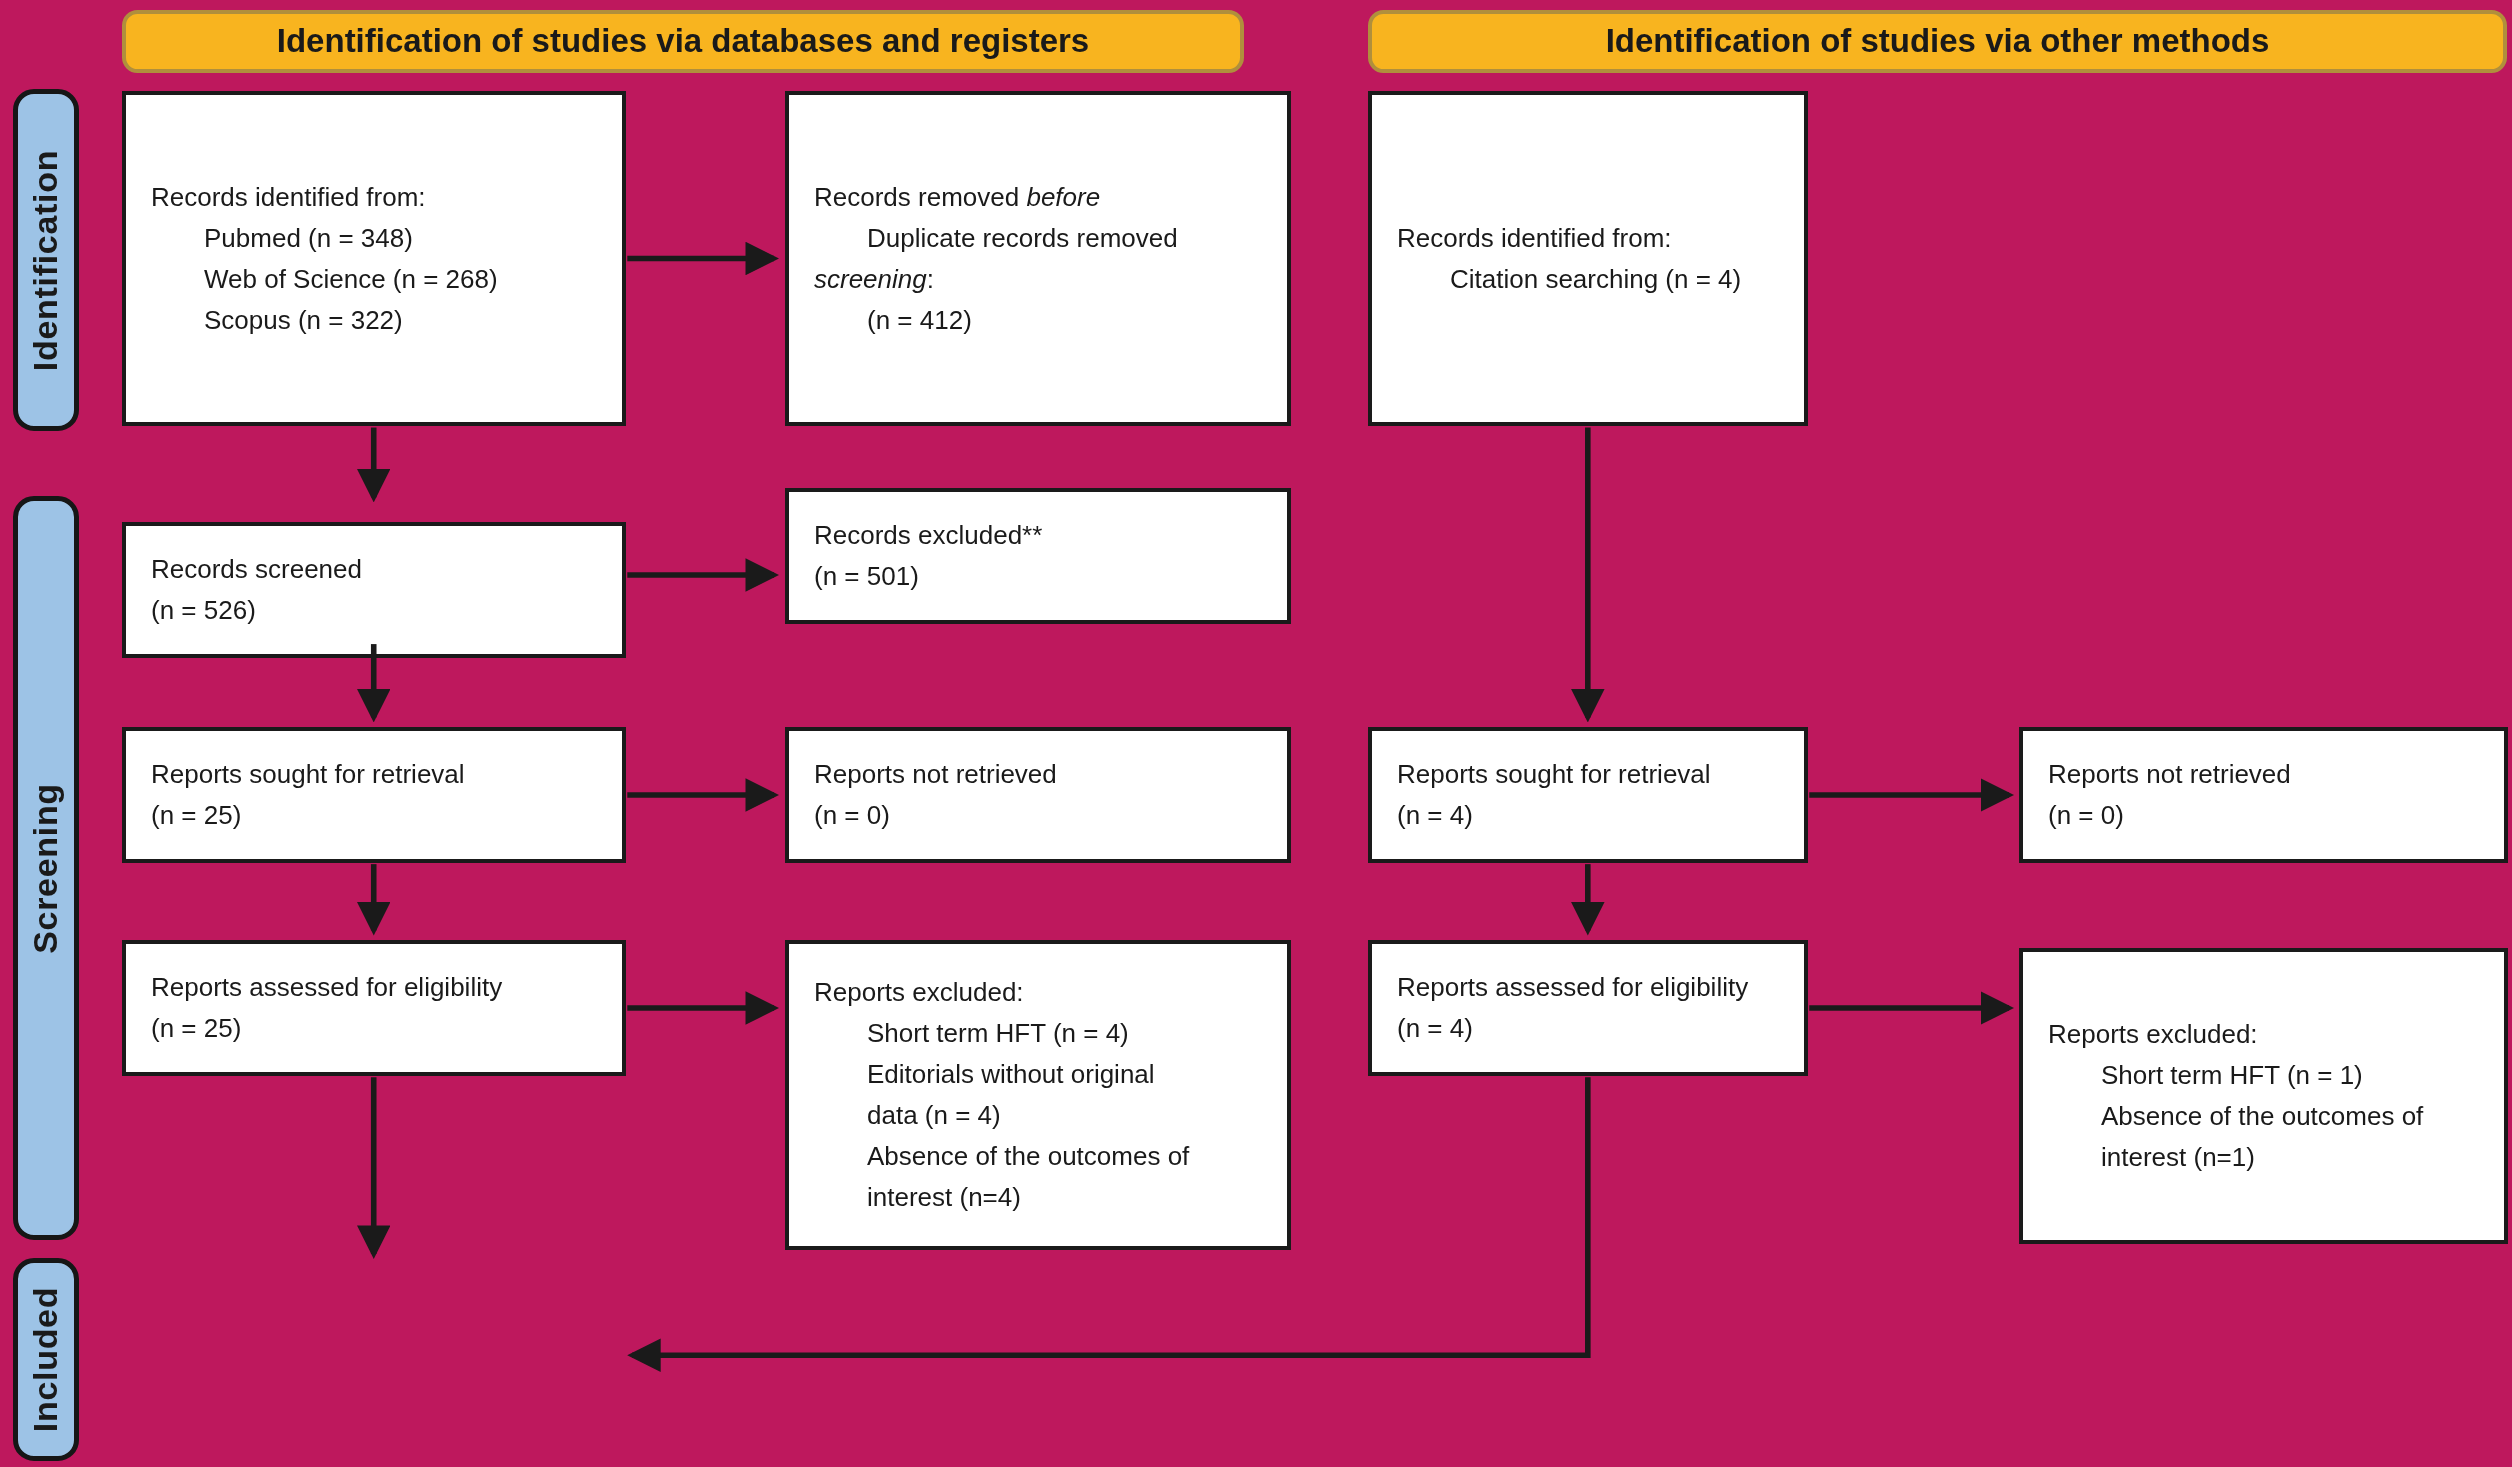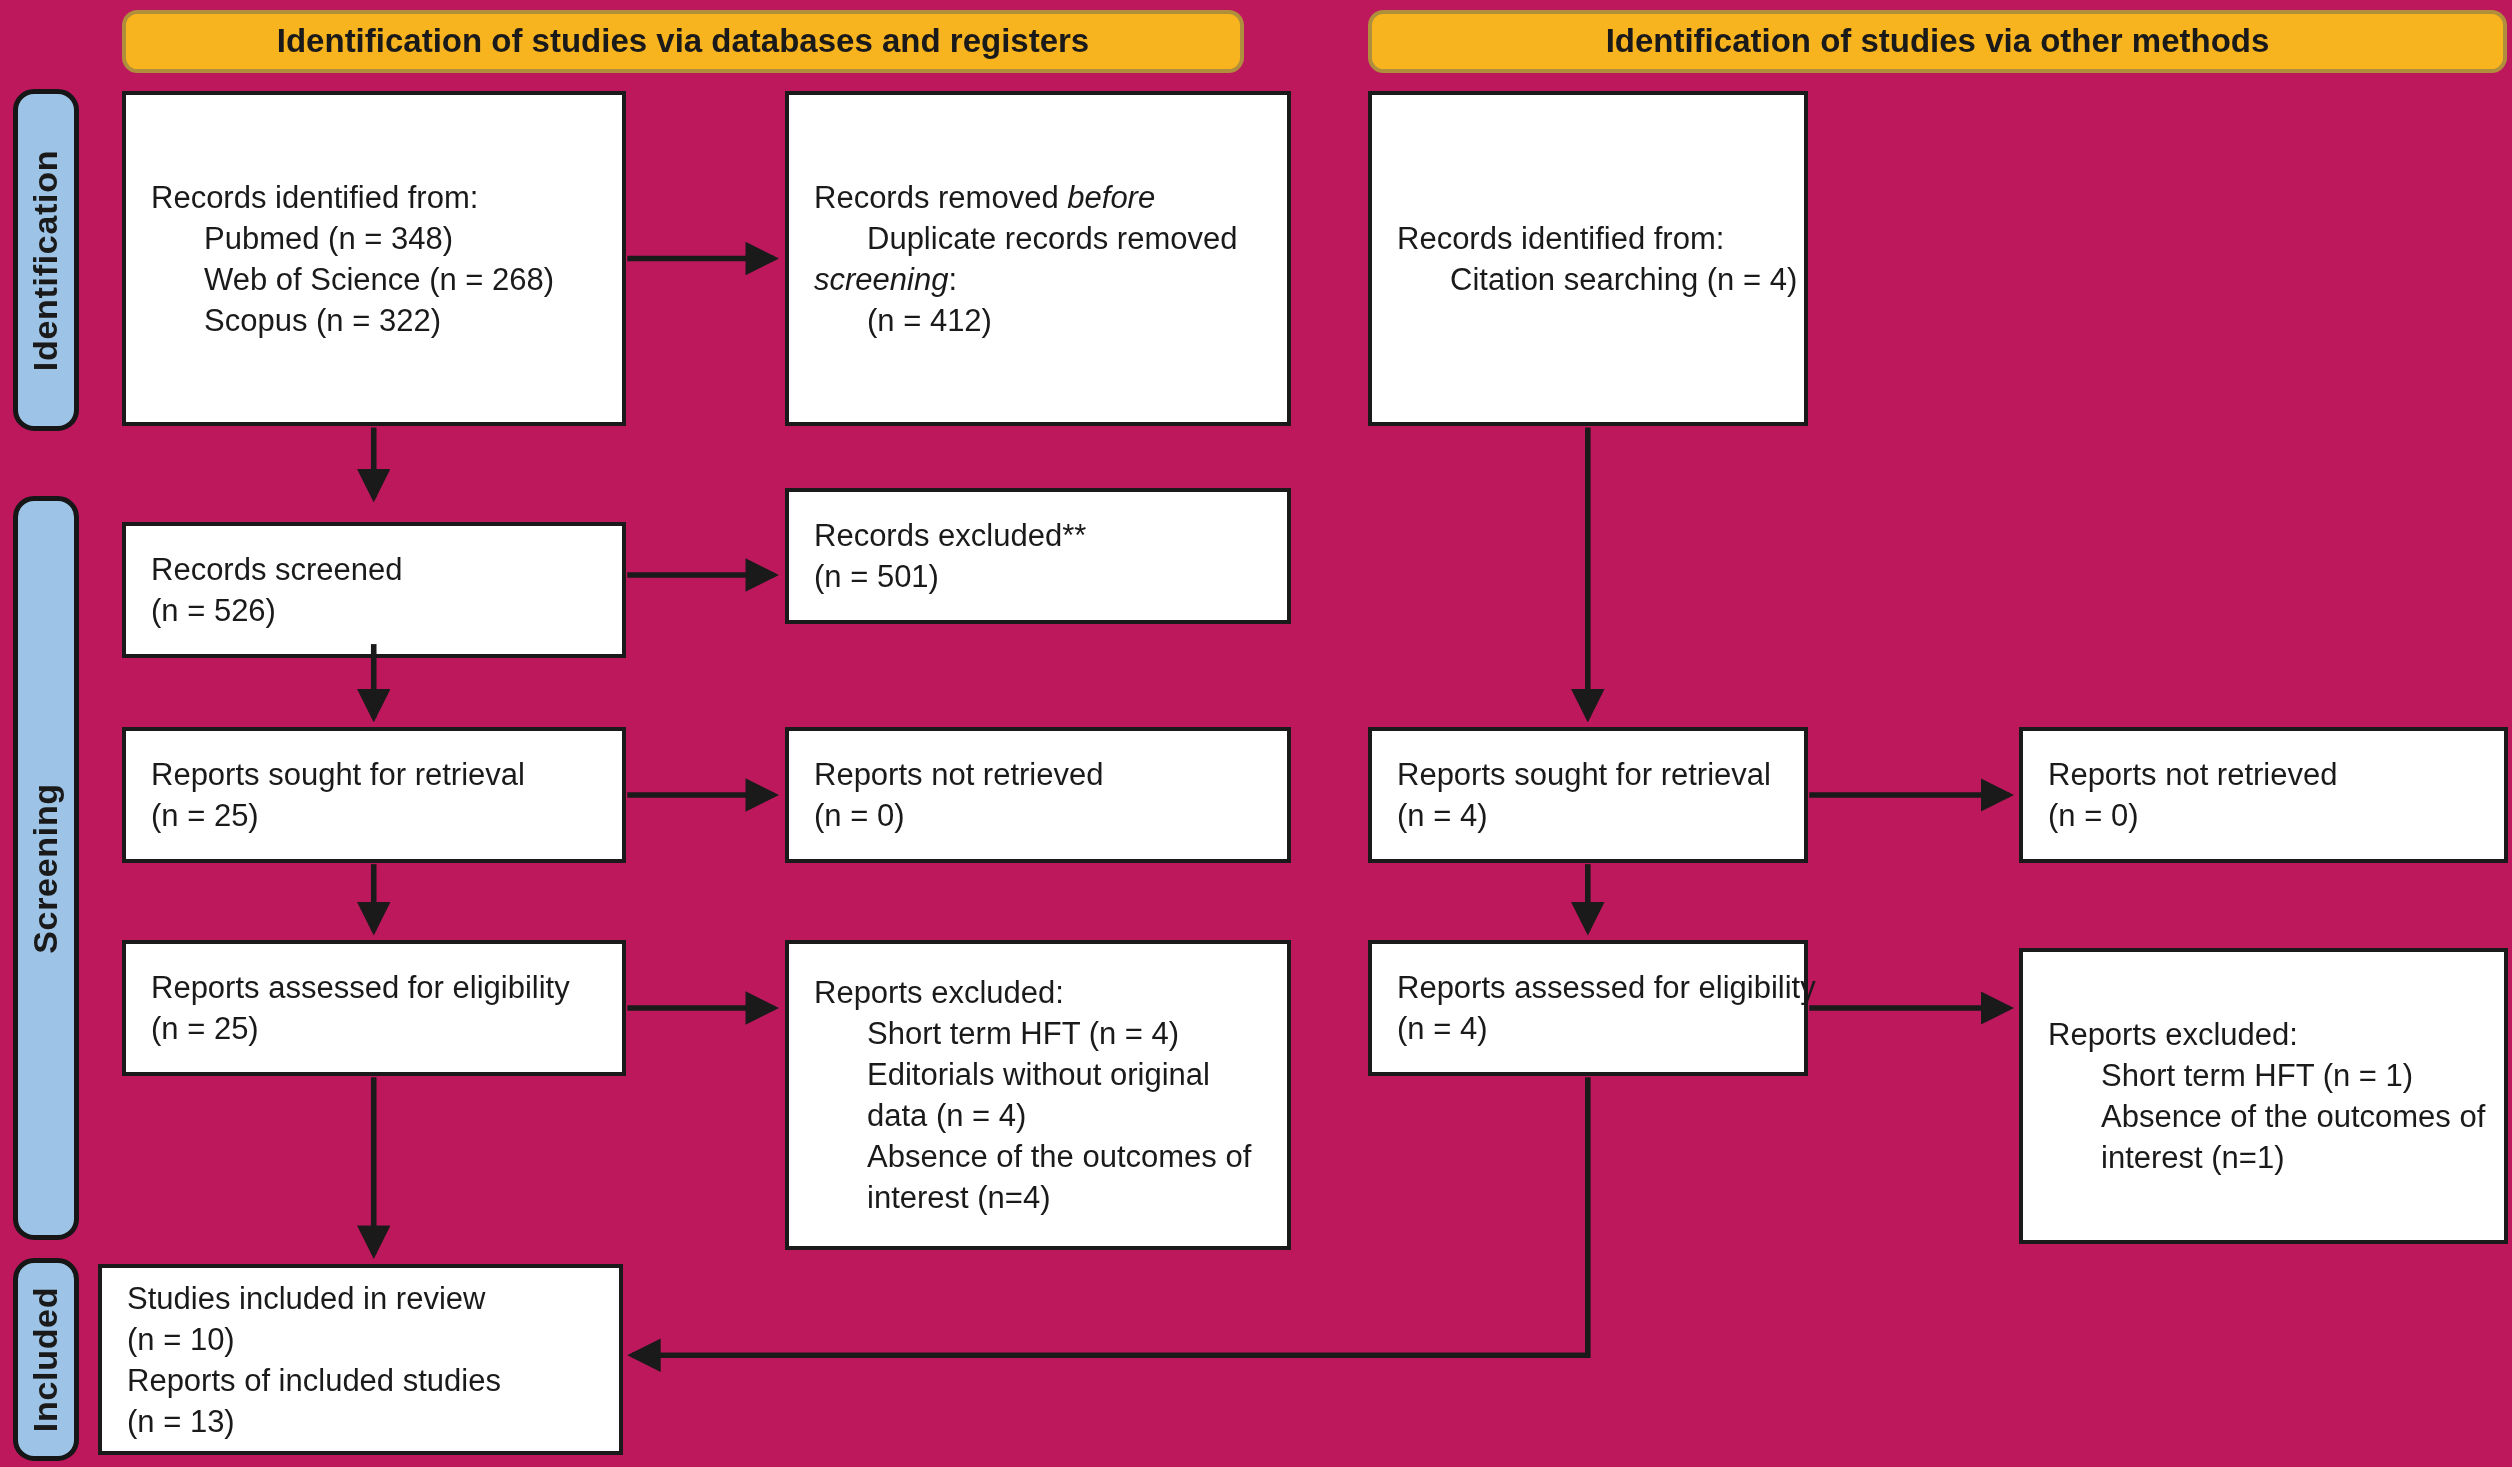--- a/index.html
+++ b/index.html
@@ -35,21 +35,21 @@
     font-weight:bold;font-size:34px;
     letter-spacing:0.7px;
   }
   .box{
     position:absolute;
     background:#ffffff;
     border:4.9px solid #1a1a1a;
     box-sizing:border-box;
     display:flex;flex-direction:column;justify-content:center;
     padding:17px 12.6px 17px 25px;
-    font-size:31px;line-height:41px;
+    font-size:26px;line-height:41px;
   }
   .tline{white-space:nowrap;}
   .tline.ind{padding-left:53px;}
   .it{font-style:italic;}
   #arrows{position:absolute;left:0;top:0;}
   #arrows line, #arrows polyline{
     stroke:#1a1a1a;stroke-width:8;fill:none;
   }
 </style>
 </head>
@@ -129,26 +129,20 @@
       <div class="tline"><span>Reports assessed for eligibility</span></div>
       <div class="tline"><span>(n = 4)</span></div>
     </div>
   <div class="box" style="left:2019px;top:948px;width:489px;height:296px;">
       <div class="tline"><span>Reports excluded:</span></div>
       <div class="tline ind"><span>Short term HFT (n = 1)</span></div>
       <div class="tline ind"><span>Absence of the outcomes of</span></div>
       <div class="tline ind"><span>interest (n=1)</span></div>
     </div>
 
-  <div class="box" style="left:98px;top:1264px;width:525px;height:191px;">
-      <div class="tline"><span>Studies included in review</span></div>
-      <div class="tline"><span>(n = 10)</span></div>
-      <div class="tline"><span>Reports of included studies</span></div>
-      <div class="tline"><span>(n = 13)</span></div>
-    </div>
 
   <svg id="arrows" width="2512" height="1467" viewBox="0 0 3596 2100">
     <defs>
       <marker id="ah" viewBox="0 0 10 10" refX="8.5" refY="5" markerWidth="6" markerHeight="6" orient="auto">
         <path d="M0,0 L10,5 L0,10 z" fill="#1a1a1a"></path>
       </marker>
     </defs>
     <line x1="535" y1="612" x2="535" y2="712" marker-end="url(#ah)"></line>
     <line x1="535" y1="922" x2="535" y2="1027" marker-end="url(#ah)"></line>
     <line x1="535" y1="1237" x2="535" y2="1332" marker-end="url(#ah)"></line>

